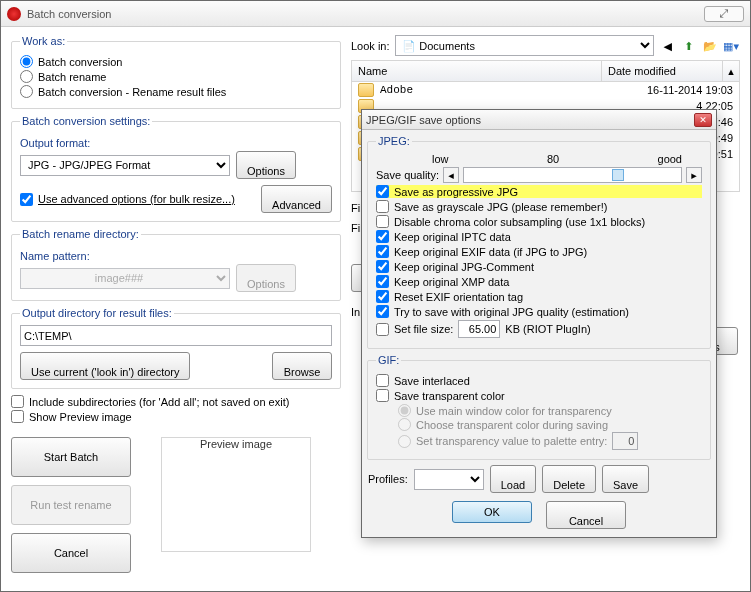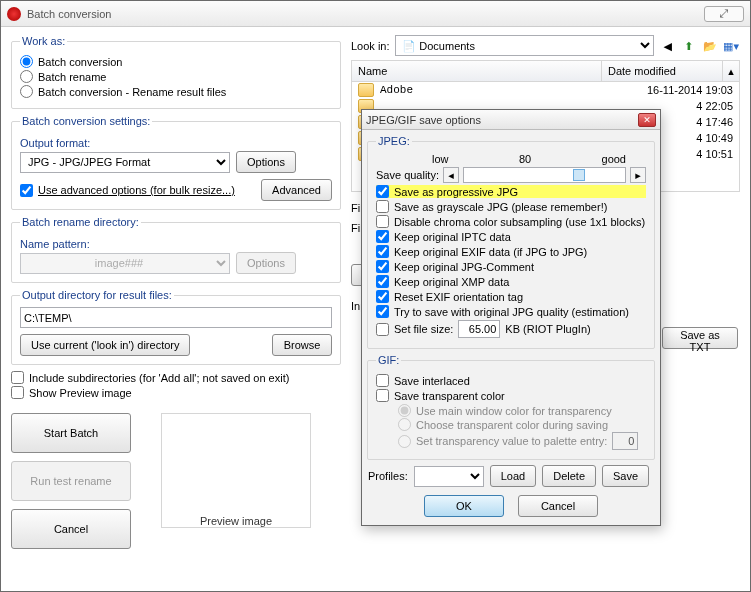--- a/index.html
+++ b/index.html
@@ -13,37 +13,37 @@
 fieldset { border: 1px solid #d6d6d6; border-radius: 2px; margin: 0 0 6px 0; padding: 6px 8px 8px 8px; }
 legend { color: #1a3e8b; padding: 0 2px; }
 .radio, .check { display: flex; align-items: center; gap: 5px; margin: 2px 0; }
 .radio input, .check input { margin: 0; }
 .left-col { width: 330px; float: left; }
 .right-col { margin-left: 340px; }
 label.blue { color: #1a3e8b; display: block; margin: 4px 0 2px 0; }
 .row { display: flex; gap: 6px; align-items: center; }
 select.combo, input.text { border: 1px solid #abadb3; padding: 2px 3px; height: 21px; background: #fff; }
 select.combo[disabled], input.text[disabled] { background: #f2f2f2; color: #888; text-align: center; }
-button.btn { border: 1px solid #8a8a8a; background: linear-gradient(#fdfdfd,#e4e4e4); border-radius: 3px; padding: 1px 10px; height: 22px; cursor: pointer; min-width: 60px; }
+button.btn { border: 1px solid #8a8a8a; background: linear-gradient(#fdfdfd,#e4e4e4); border-radius: 3px; padding: 13px 10px; height: 22px; cursor: pointer; min-width: 60px; }
 button.btn:disabled { color: #999; border-color: #c8c8c8; background: #f2f2f2; }
 .lookin-row { display: flex; align-items: center; gap: 5px; }
 .nav-icons span { display: inline-block; width: 18px; height: 18px; text-align: center; line-height: 18px; vertical-align: middle; }
 .list-header { display: flex; background: linear-gradient(#fdfdfd,#eceef2); border: 1px solid #d6d6d6; height: 22px; align-items: center; margin-top: 4px; }
 .list-header .col { padding: 0 6px; border-right: 1px solid #d6d6d6; height: 100%; display: flex; align-items: center; }
 .list-body { border: 1px solid #d6d6d6; border-top: none; height: 110px; overflow: hidden; position: relative; background: #fff; }
 .folder-row { display: flex; align-items: center; padding: 1px 6px; }
 .folder-row .ficon { width: 16px; height: 14px; background: linear-gradient(#ffe9a8,#f7c65b); border: 1px solid #d6a93e; border-radius: 2px; margin-right: 6px; }
 .folder-row .fname { flex: 1; font-family: Liberation Mono, monospace; }
 .panel-right-buttons { position: absolute; right: 12px; top: 300px; display: flex; flex-direction: row; gap: 8px; }
-.preview-box { border: 1px solid #d6d6d6; width: 150px; height: 115px; display: flex; align-items: flex-end; justify-content: center; color: #333; }
+.preview-box { border: 1px solid #d6d6d6; width: 150px; height: 115px; display: flex; align-items: flex-start; justify-content: center; color: #333; }
 .action-col { display: flex; flex-direction: column; gap: 8px; width: 130px; }
 .action-col button { width: 120px; height: 40px; }
 
 
-.modal { position: absolute; left: 360px; top: 108px; width: 300px; border: 1px solid #6a6a6a; background: #f2f2f2; box-shadow: 2px 4px 12px rgba(0,0,0,.25); }
+.modal { position: absolute; left: 360px; top: 108px; width: 356px; border: 1px solid #6a6a6a; background: #f2f2f2; box-shadow: 2px 4px 12px rgba(0,0,0,.25); }
 .modal-title { height: 20px; background: linear-gradient(#fbfbfb,#e6e6e6); border-bottom: 1px solid #bbb; display: flex; align-items: center; padding: 0 4px; }
 .modal-title .t { flex: 1; color: #333; }
 .modal-title .x { width: 18px; height: 14px; background: linear-gradient(#f08080,#c83232); border: 1px solid #9a2a2a; border-radius: 2px; color: #fff; text-align: center; line-height: 12px; font-size: 9px; }
 .modal fieldset { background: #f2f2f2; margin: 5px; }
 .slider-row { display: flex; align-items: center; gap: 4px; }
 .slider-row .track { flex: 1; height: 16px; border: 1px solid #abadb3; background: #fff; position: relative; }
 .slider-row .thumb { position: absolute; top: 1px; width: 12px; height: 12px; background: #cde6f7; border: 1px solid #6daee0; left: 68%; }
 .slider-row .arrow { width: 16px; height: 16px; border: 1px solid #abadb3; background: #f4f4f4; text-align: center; line-height: 14px; }
 .hl { background: #ffff66; }
 .profile-row select { width: 70px; }

